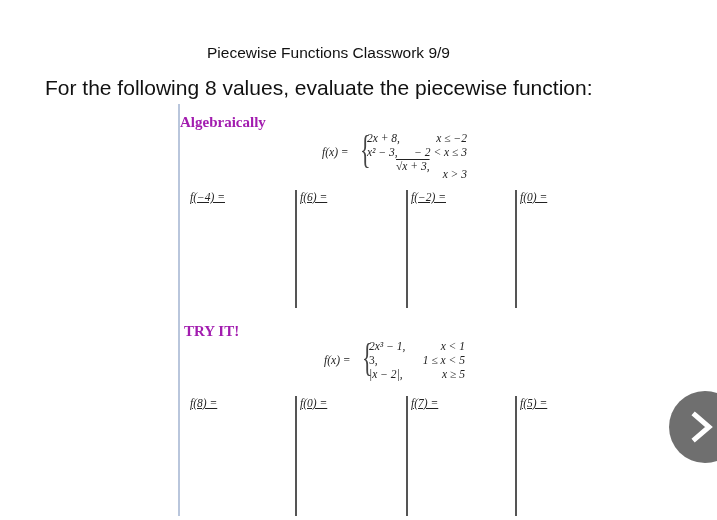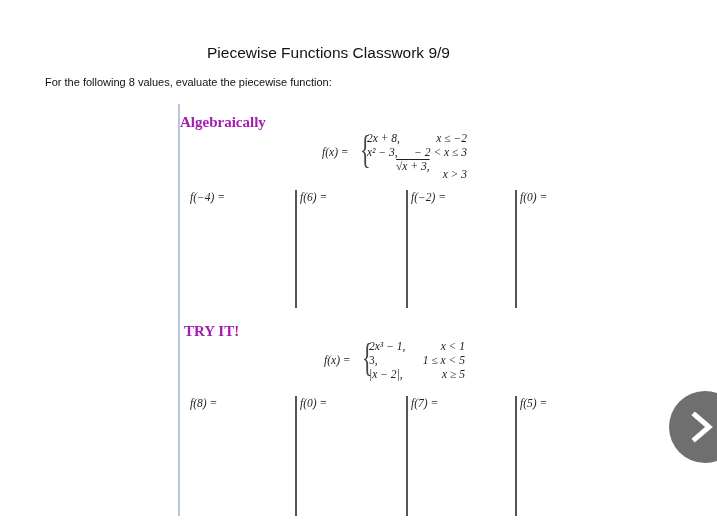--- a/index.html
+++ b/index.html
@@ -5,41 +5,41 @@
     html, body { margin: 0; padding: 0; }
     body {
       width: 717px; height: 520px; background: #ffffff; position: relative; overflow: hidden;
       font-family: "Liberation Sans", sans-serif; color: #111;
     }
     .title {
       position: absolute; left: 0; width: 657px; top: 44px; text-align: center;
       font-size: 15.5px; color: #111;
     }
     .instructions {
-      position: absolute; left: 45px; top: 76px; font-size: 11px; color: #111;
+      position: absolute; left: 45px; top: 76px; font-size: 21px; color: #111;
     }
     .page-line {
       position: absolute; left: 178px; top: 104px; width: 2px; height: 412px; background: #b9c6dc;
     }
     .section-heading {
       position: absolute; font-family: "Liberation Serif", serif; font-weight: bold; font-size: 15px; color: #a21caf;
     }
     .fx {
       position: absolute; font-family: "Liberation Serif", serif; font-size: 11.5px; color: #222;
     }
     .fx .lhs { position: absolute; top: 14px; left: 0; white-space: nowrap; font-style: italic; }
     .fx .brace { position: absolute; left: 38px; top: -2px; font-size: 40px; line-height: 40px; color: #444; transform: scaleX(0.55); transform-origin: left; font-weight: 100; }
     .fx .row { position: absolute; white-space: nowrap; height: 13px; line-height: 13px; }
     .fx .expr { left: 45px; }
     .fx .cond { right: 0; text-align: right; }
     .col-line { position: absolute; width: 1.5px; background: #555; }
     .eval-label {
       position: absolute; font-family: "Liberation Serif", serif; font-size: 11.5px; color: #222; white-space: nowrap;
     }
-    .eval-label i { font-style: italic; }
+    .eval-label i { font-style: italic; text-decoration: underline; }
     .next-button {
       position: absolute; left: 669px; top: 391px; width: 72px; height: 72px; border-radius: 50%;
       background: #6f6f6f; cursor: pointer;
     }
     .next-button svg { position: absolute; left: 20px; top: 20px; }
   </style>
 </head>
 <body>
 
 <div class="title">Piecewise Functions Classwork 9/9</div>

